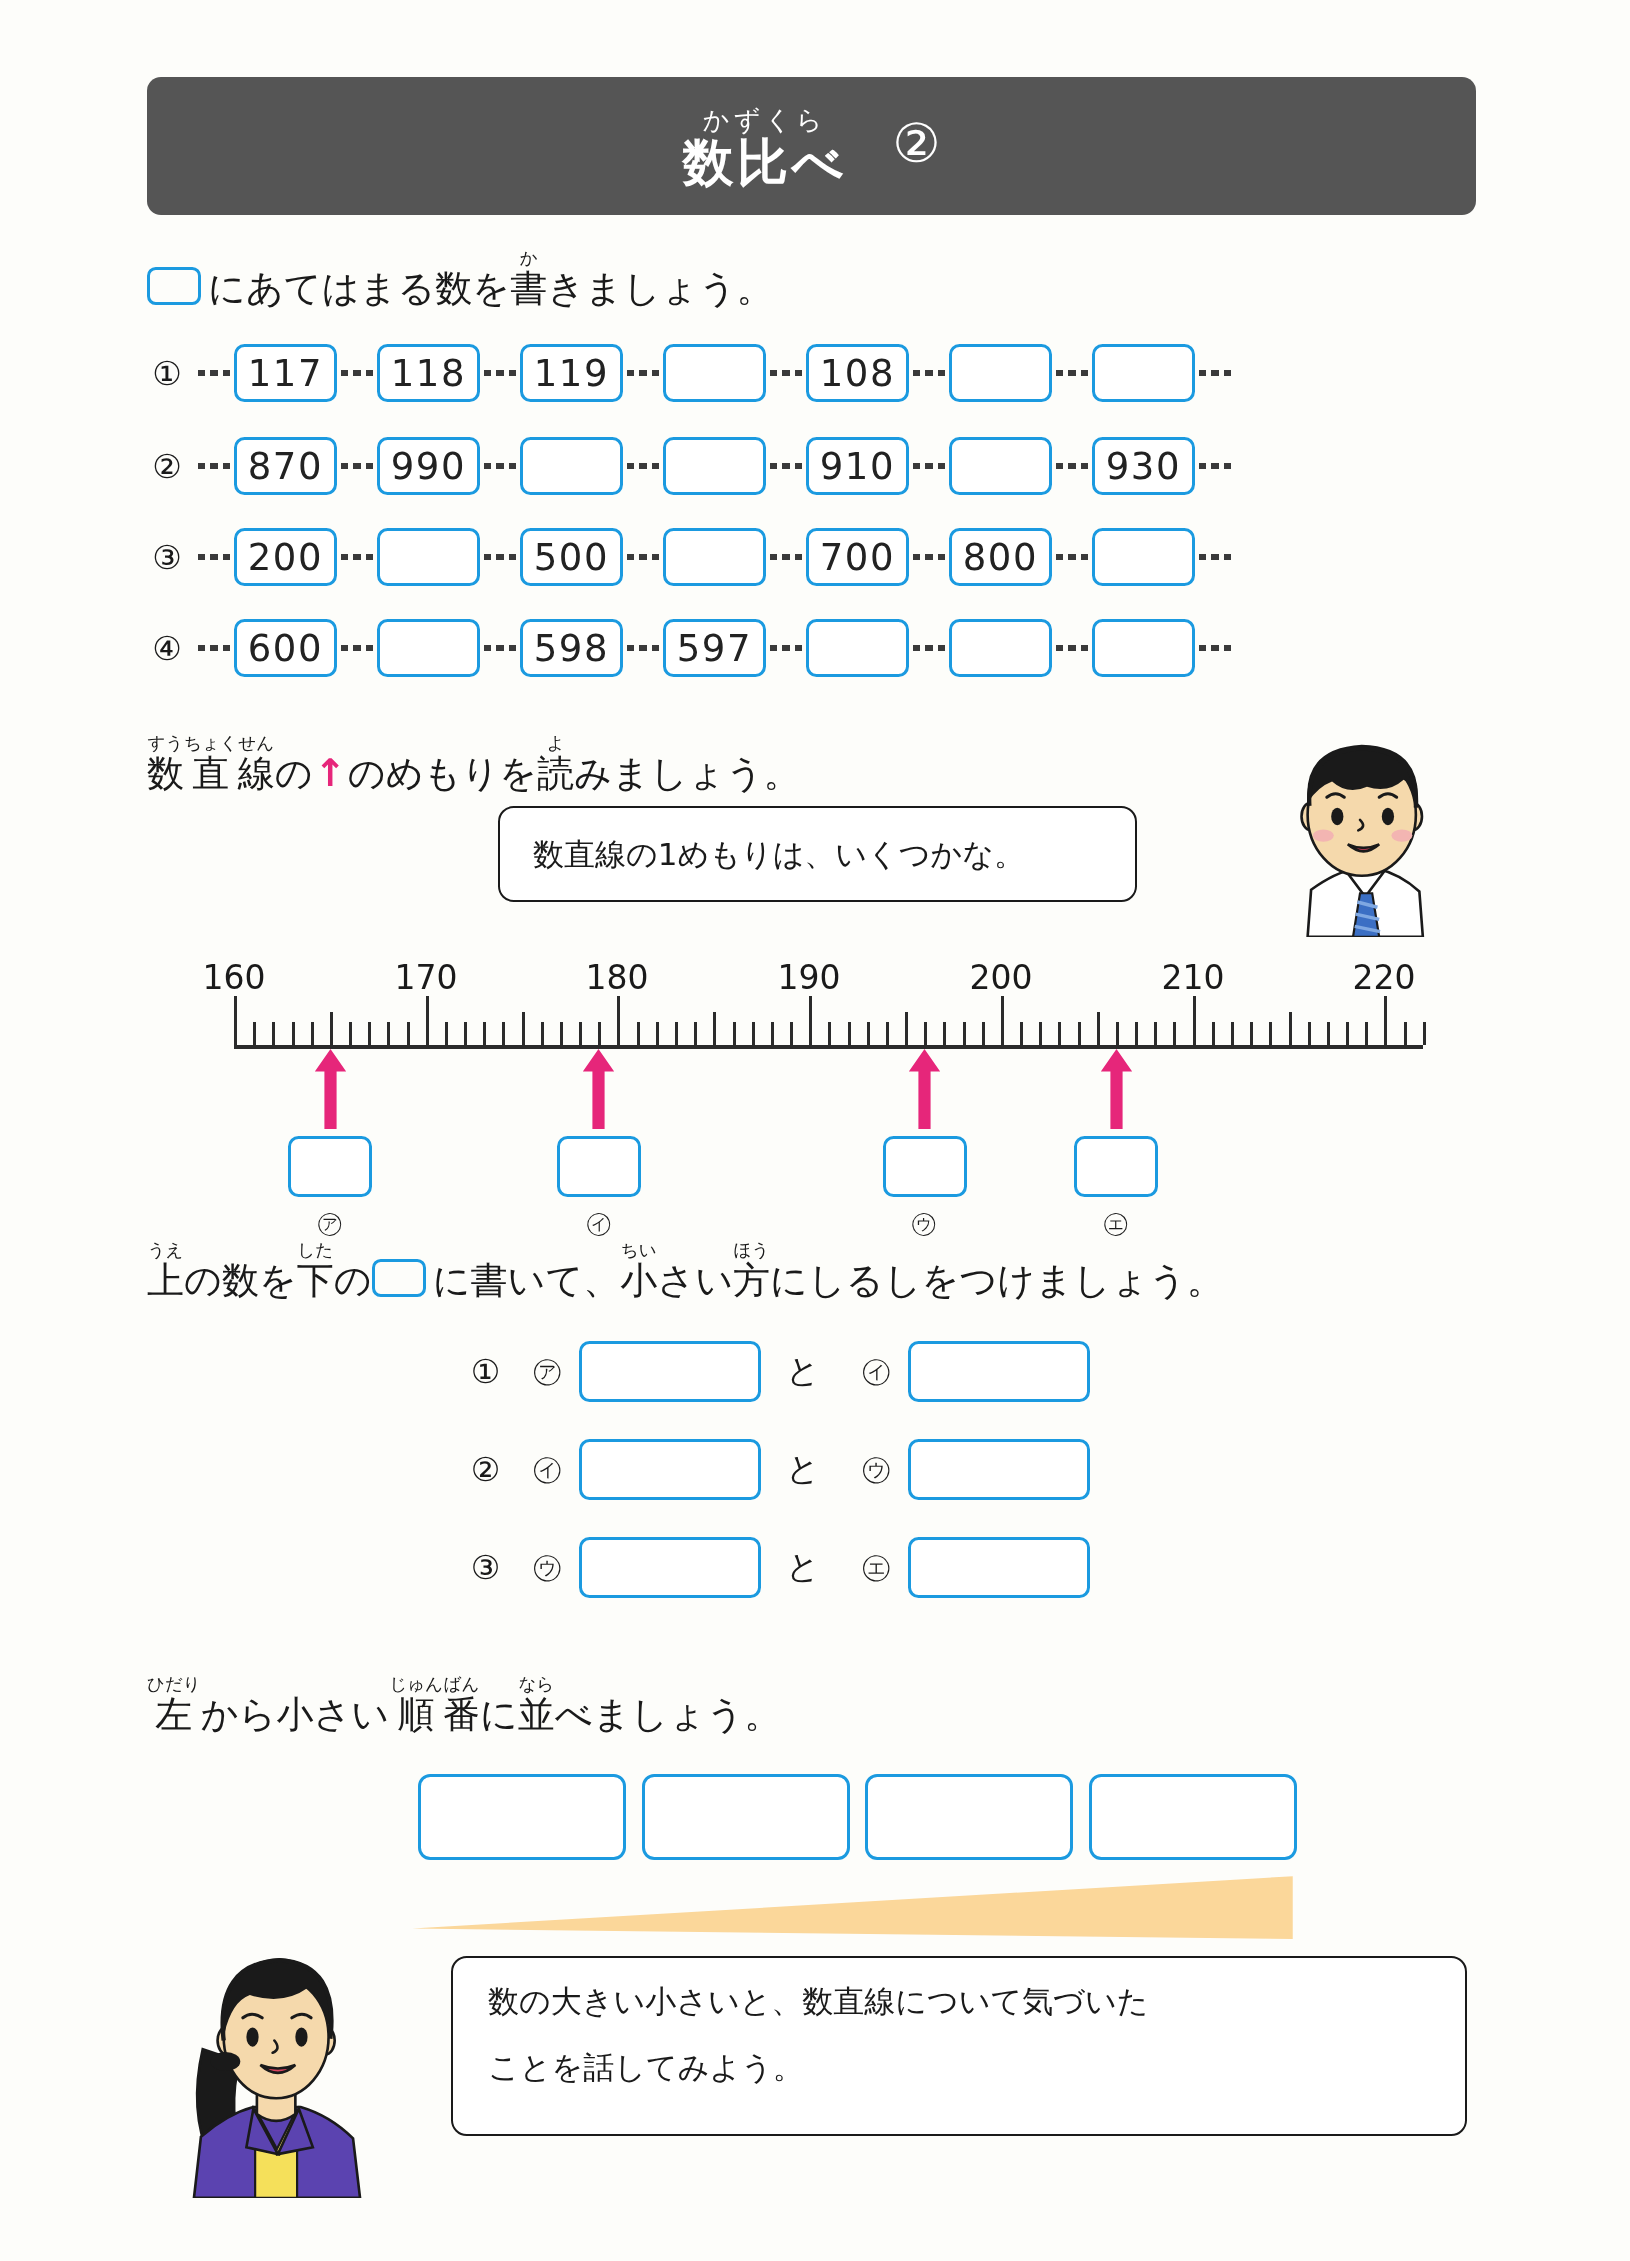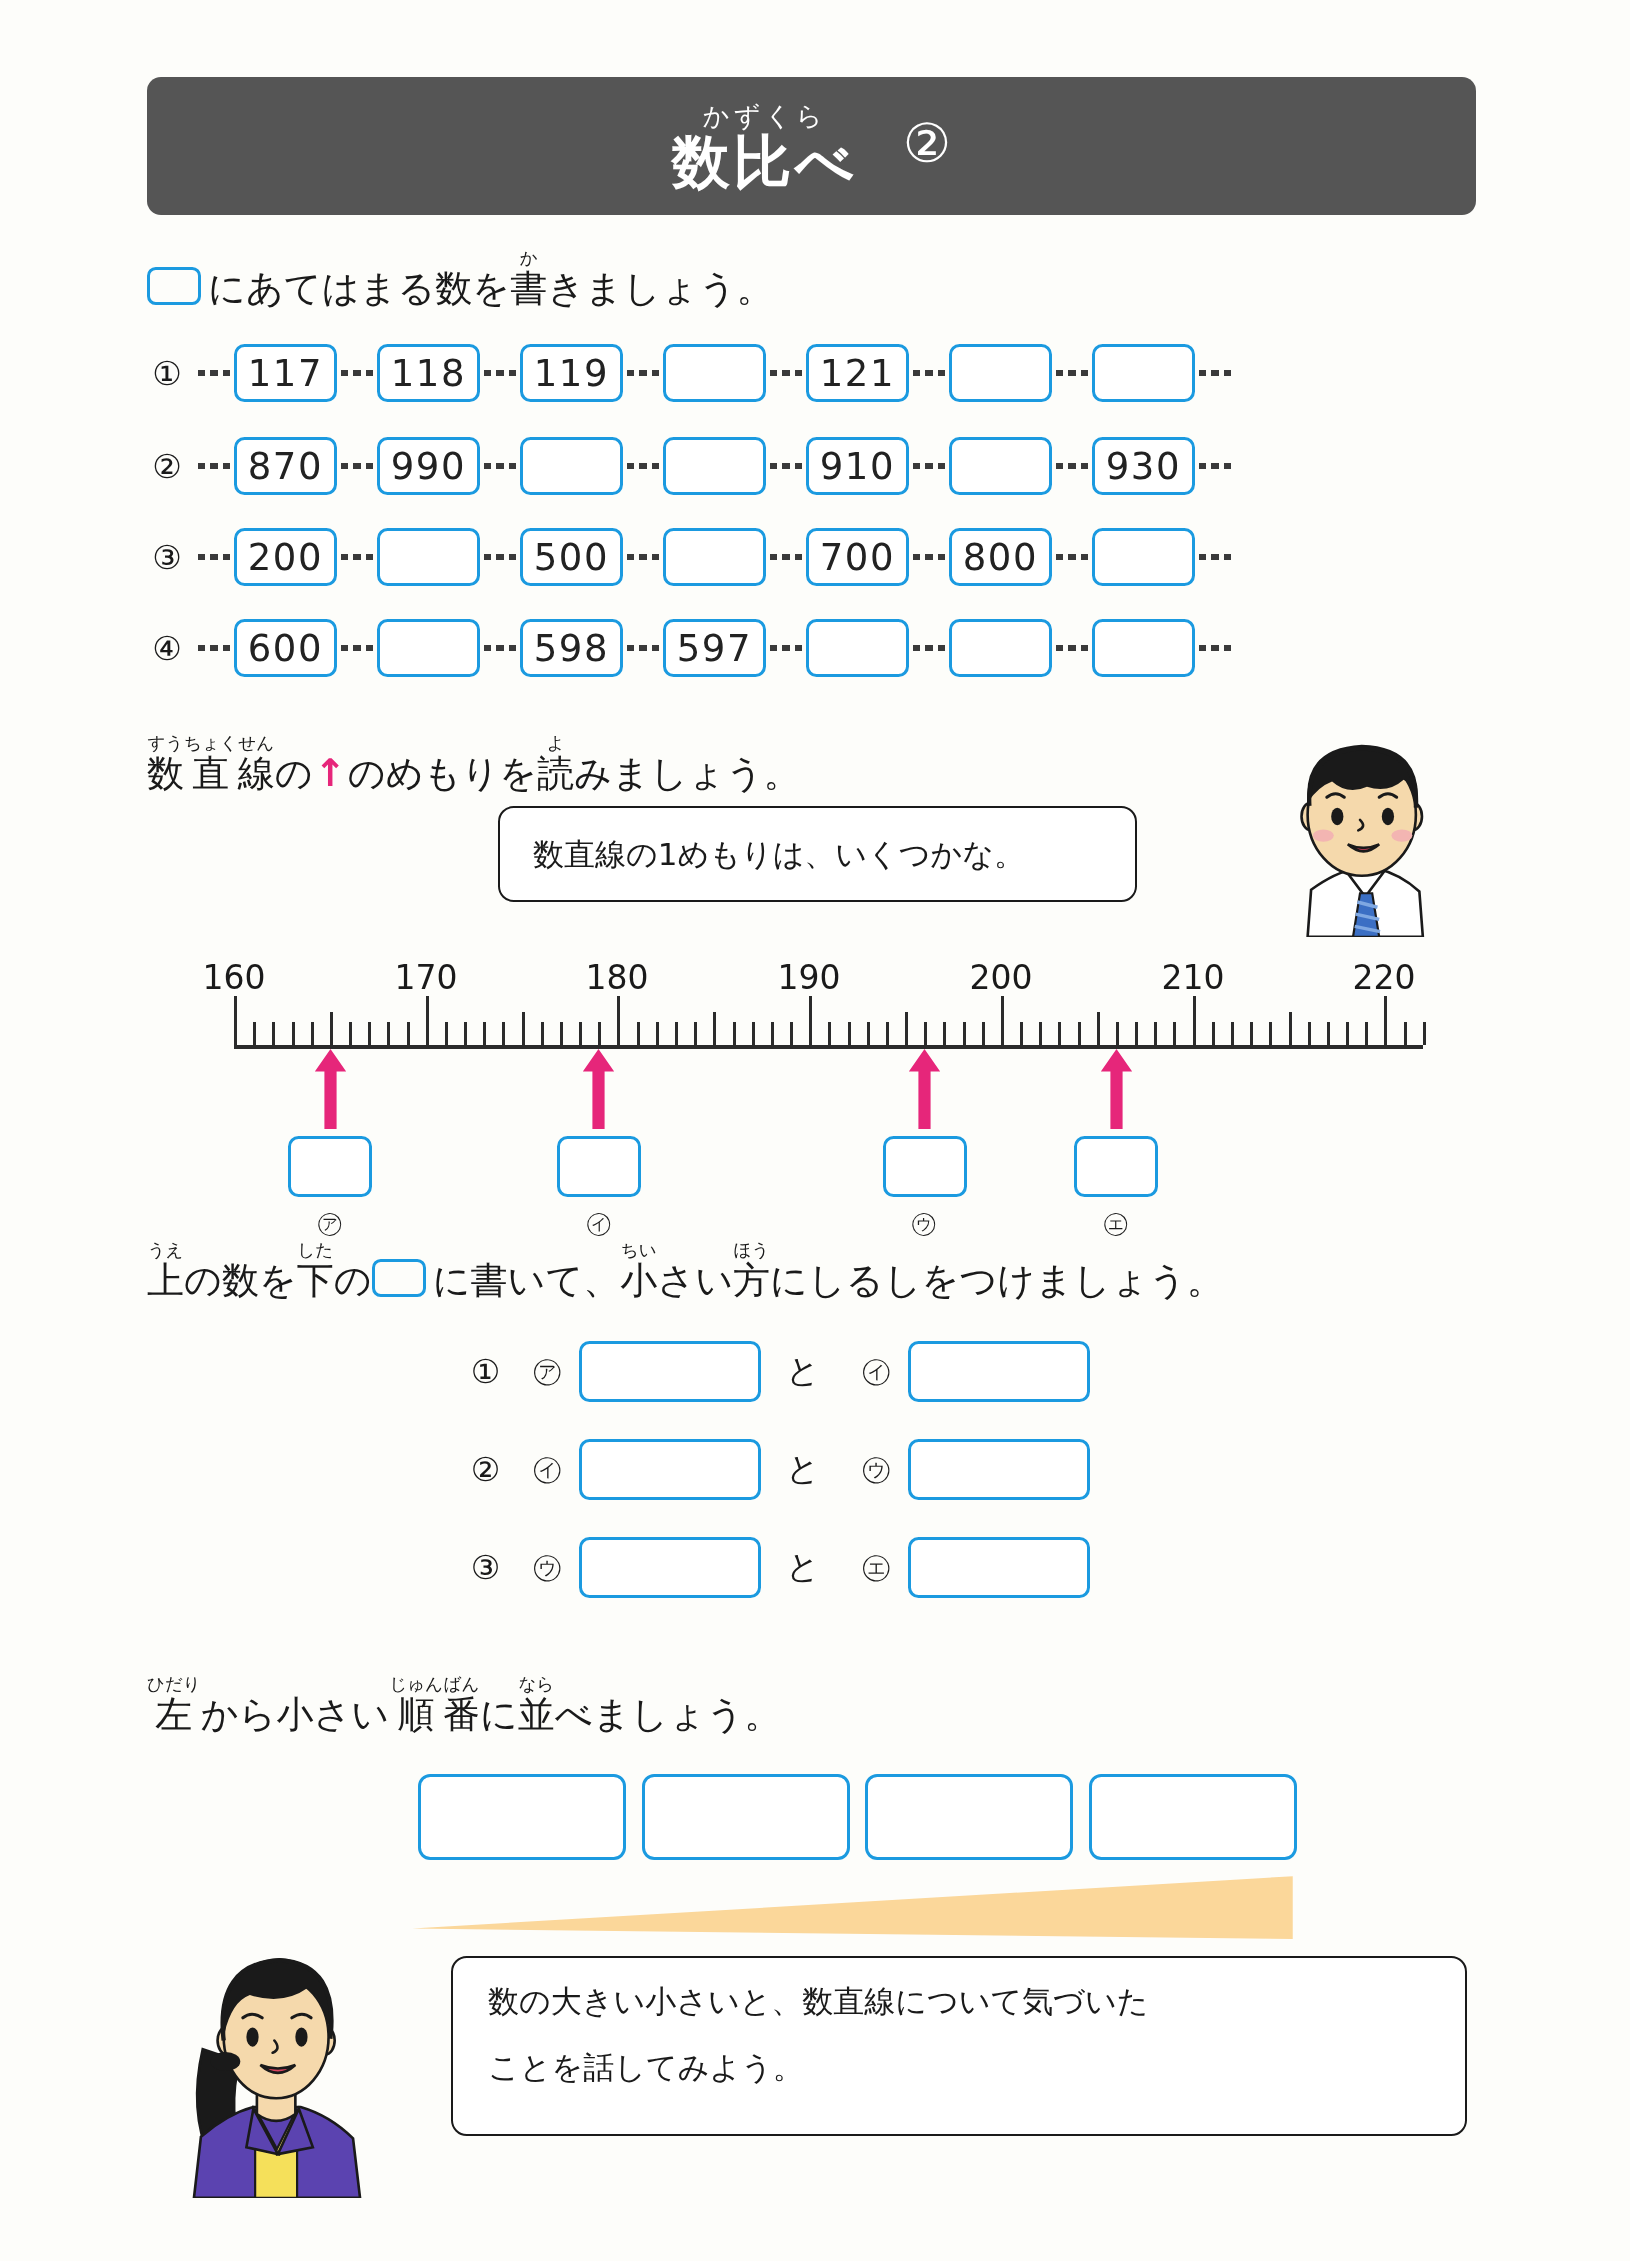--- a/index.html
+++ b/index.html
@@ -21,21 +21,21 @@
     border-radius: 14px;
     display: flex; align-items: center; justify-content: center;
   }
   .title-inner { display: flex; align-items: center; gap: 45px; }
   .title-ruby-wrap { display: flex; flex-direction: column; align-items: center; }
   .title-ruby {
     color: #ffffff; font-size: 26px; letter-spacing: 4.4px;
     margin-bottom: -1.7px; font-weight: 400;
   }
   .title-main {
-    color: #ffffff; font-size: 58px; font-weight: 700; letter-spacing: 3.5px;
+    color: #ffffff; font-size: 51px; font-weight: 700; letter-spacing: 3.5px;
     line-height: 1.05;
   }
   .title-num {
     color: #ffffff; font-size: 54px; font-weight: 400;
     padding-bottom: 5.2px;
   }
 
   
   .instr {
     position: absolute;
@@ -268,21 +268,21 @@
         <i></i>
         <i></i>
         <i></i>
       </span>
       <div class="seq-box"></div>
       <span class="dots">
         <i></i>
         <i></i>
         <i></i>
       </span>
-      <div class="seq-box">121</div>
+      <div class="seq-box">108</div>
       <span class="dots">
         <i></i>
         <i></i>
         <i></i>
       </span>
       <div class="seq-box"></div>
       <span class="dots">
         <i></i>
         <i></i>
         <i></i>

